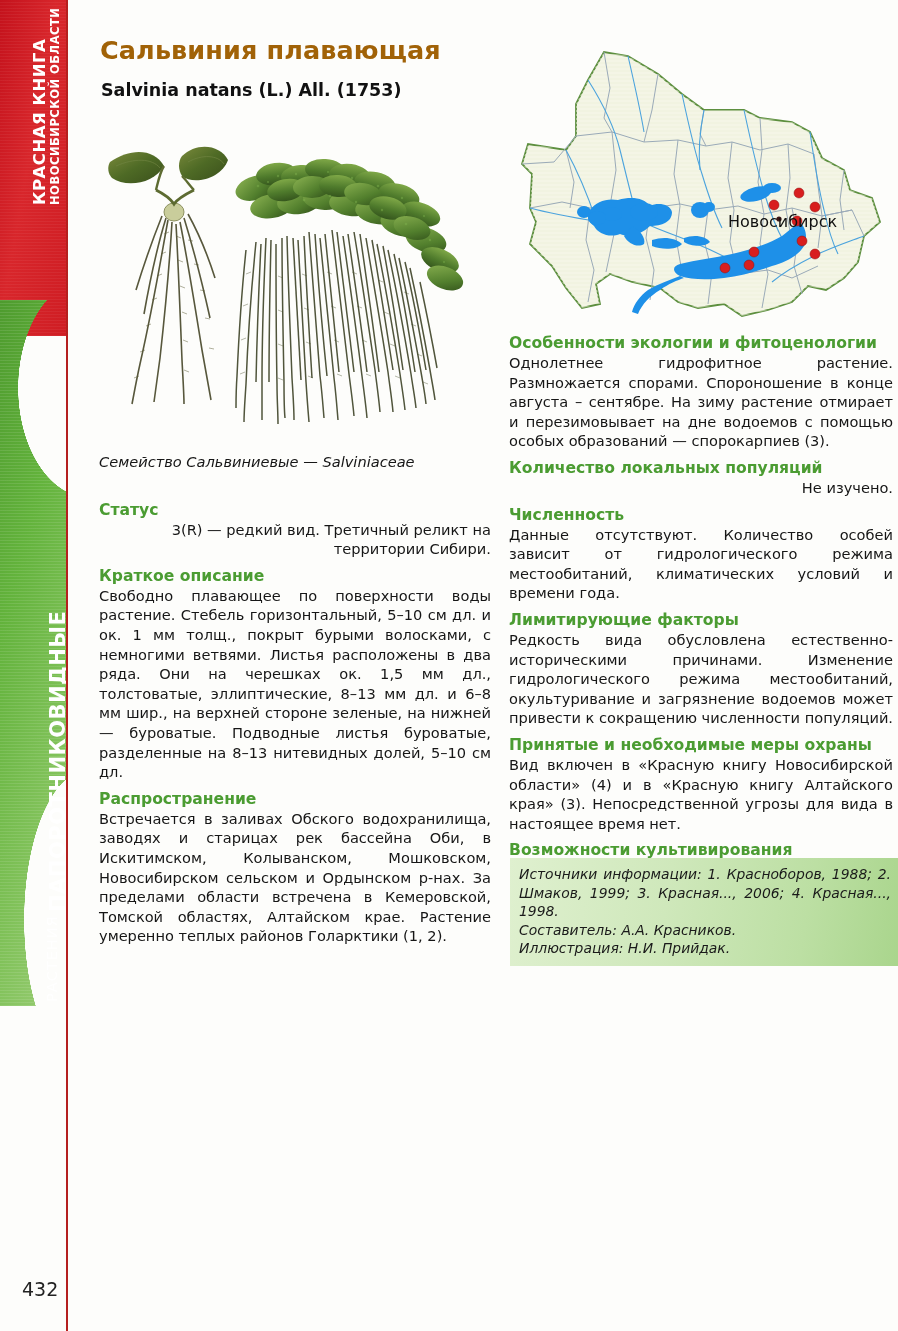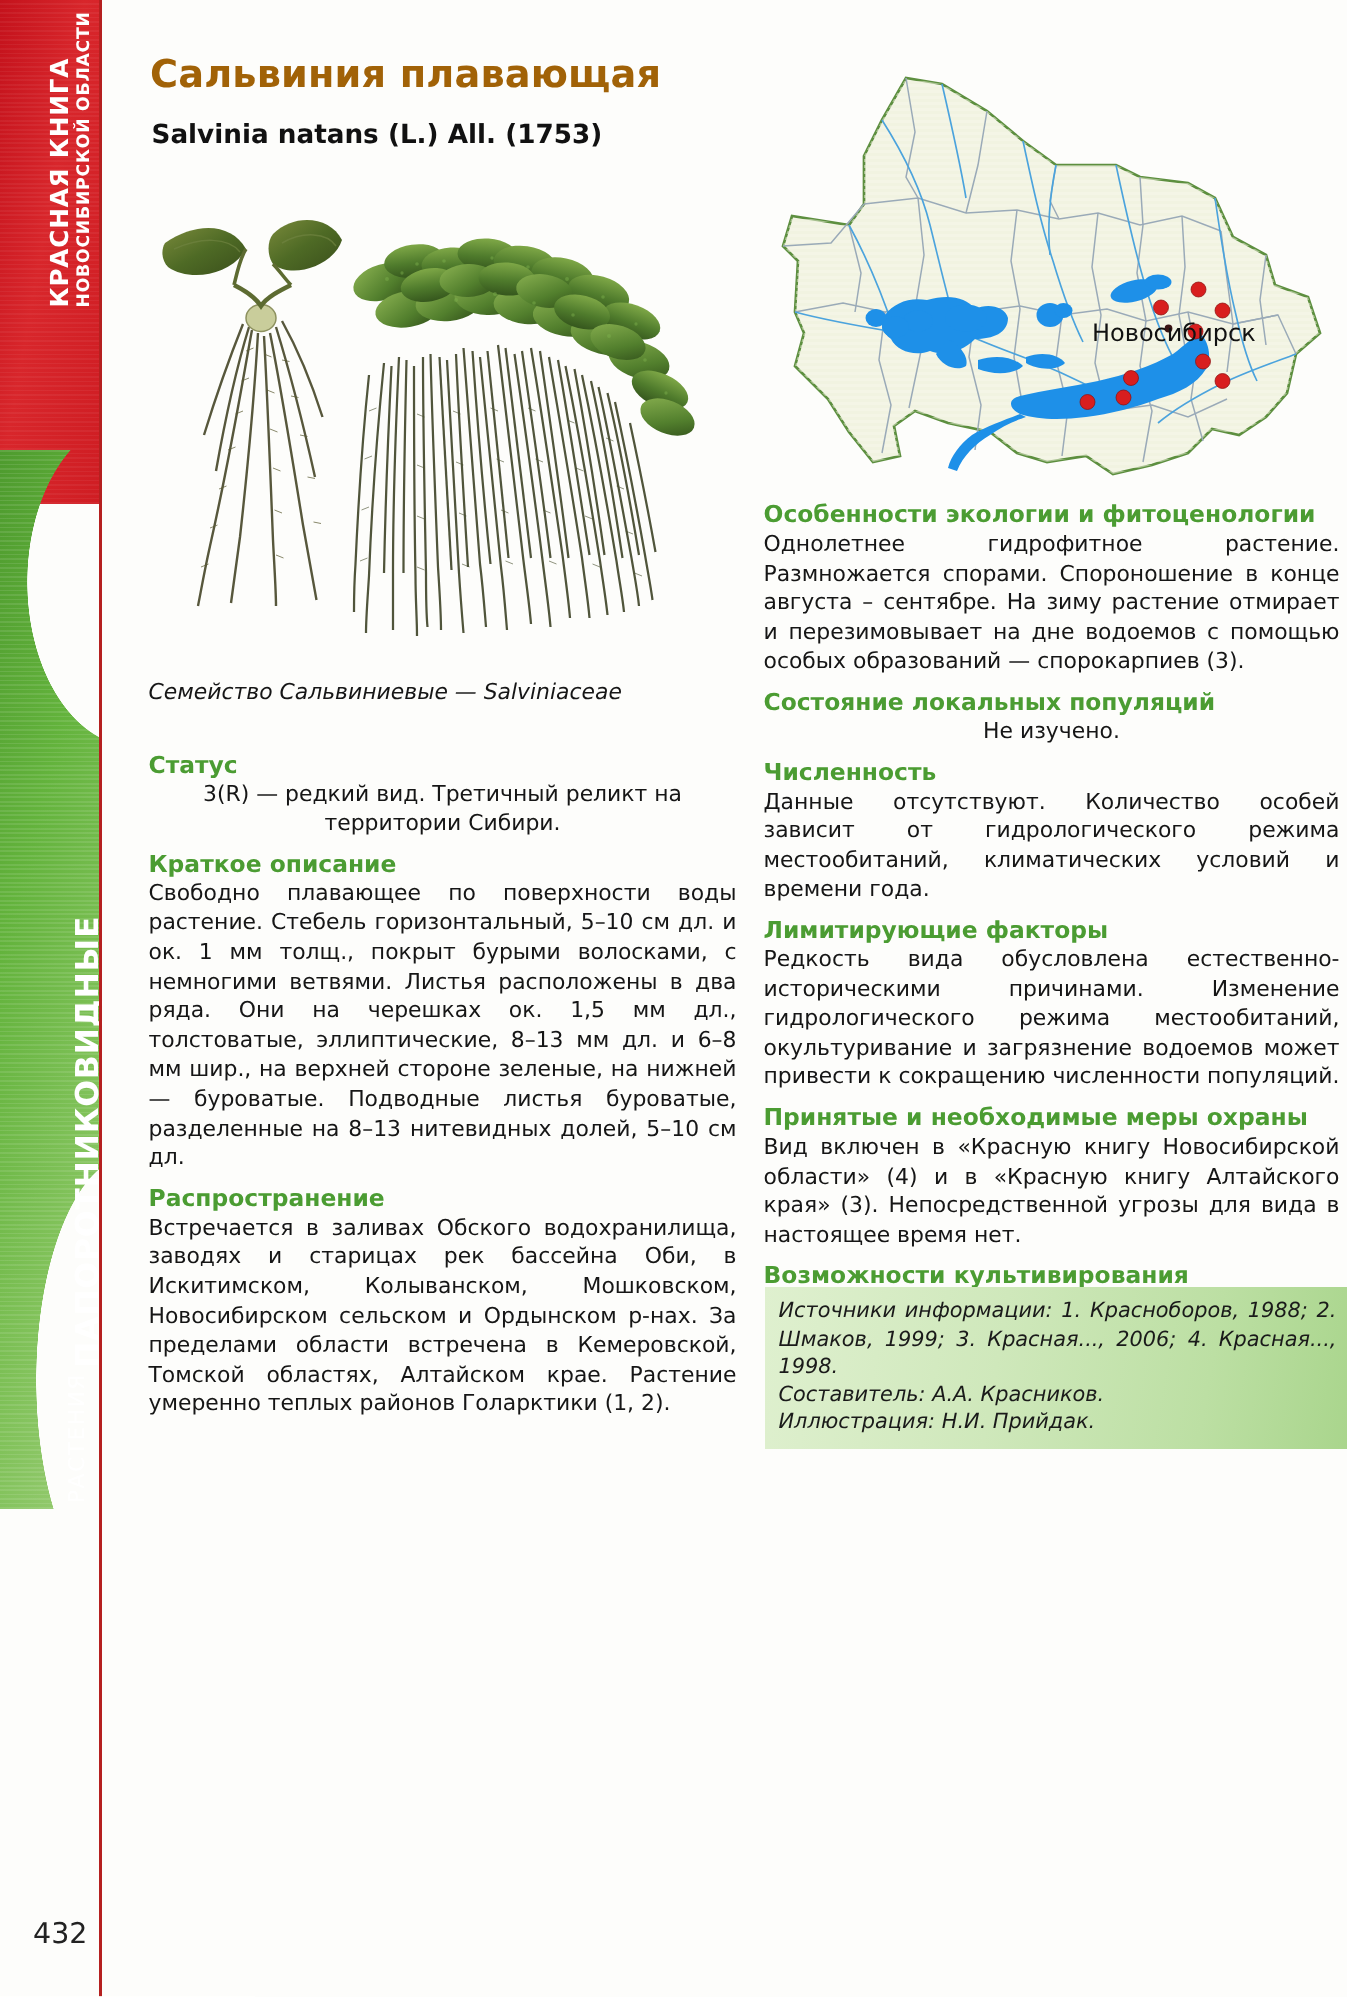--- a/index.html
+++ b/index.html
@@ -162,21 +162,21 @@
     font-size: 15.6px;
     margin: 7px 0 0 0;
     line-height: 20px;
   }
   .sec-p {
     margin: 0 0 1px 0;
     text-align: justify;
     text-justify: inter-word;
     hyphens: manual;
   }
-  .sec-p.nojust { text-align: center; }
+  .sec-p.nojust { text-align: right; }
 
   
   .srcbox {
     position: absolute;
     left: 510px;
     top: 858px;
     width: 372px;
     padding: 7px 9px 8px 9px;
     background: linear-gradient(100deg, #dff0cf 0%, #cfe8bb 40%, #bcdfa3 75%, #a9d58c 100%);
     font-style: italic;
@@ -479,21 +479,21 @@
     <p class="sec-p">Свободно плавающее по поверхности воды растение. Стебель горизонтальный, 5–10 см дл. и ок. 1 мм толщ., покрыт бурыми волосками, с немногими ветвями. Листья расположены в два ряда. Они на черешках ок. 1,5 мм дл., толстоватые, эллиптические, 8–13 мм дл. и 6–8 мм шир., на верхней стороне зеленые, на нижней — буроватые. Подводные листья буроватые, разделенные на 8–13 нитевидных долей, 5–10 см дл.</p>
 
     <h3 class="sec-h">Распространение</h3>
     <p class="sec-p">Встречается в заливах Обского водохранилища, заводях и старицах рек бассейна Оби, в Искитимском, Колыванском, Мошковском, Новосибирском сельском и Ордынском р-нах. За пределами области встречена в Кемеровской, Томской областях, Алтайском крае. Растение умеренно теплых районов Голарктики (1, 2).</p>
   </div>
 
   <div class="col col-right">
     <h3 class="sec-h">Особенности экологии и фитоценологии</h3>
     <p class="sec-p">Однолетнее гидрофитное растение. Размножается спорами. Спороношение в конце августа – сентябре. На зиму растение отмирает и перезимовывает на дне водоемов с помощью особых образований — спорокарпиев (3).</p>
 
-    <h3 class="sec-h">Состояние локальных популяций</h3>
+    <h3 class="sec-h">Количество локальных популяций</h3>
     <p class="sec-p nojust">Не изучено.</p>
 
     <h3 class="sec-h">Численность</h3>
     <p class="sec-p">Данные отсутствуют. Количество особей зависит от гидрологического режима местообитаний, климатических условий и времени года.</p>
 
     <h3 class="sec-h">Лимитирующие факторы</h3>
     <p class="sec-p">Редкость вида обусловлена естественно-историческими причинами. Изменение гидрологического режима местообитаний, окультуривание и загрязнение водоемов может привести к сокращению численности популяций.</p>
 
     <h3 class="sec-h">Принятые и необходимые меры охраны</h3>
     <p class="sec-p">Вид включен в «Красную книгу Новосибирской области» (4) и в «Красную книгу Алтайского края» (3). Непосредственной угрозы для вида в настоящее время нет.</p>

